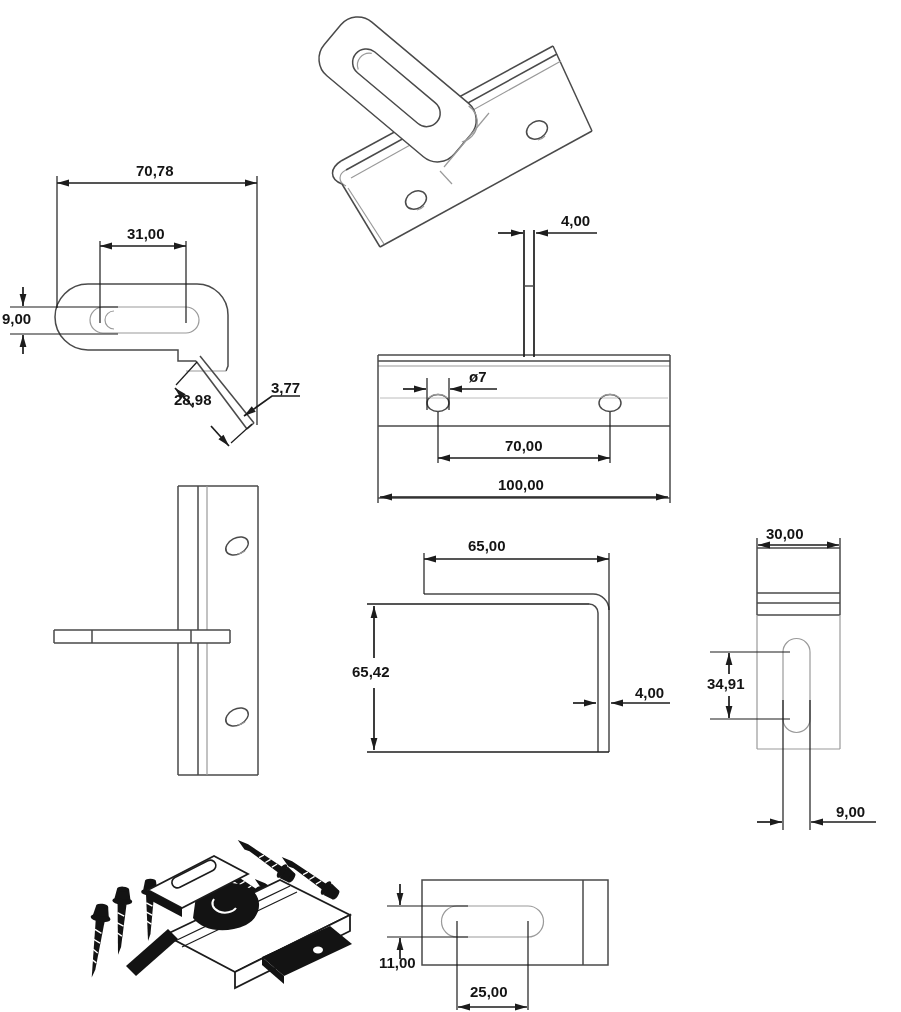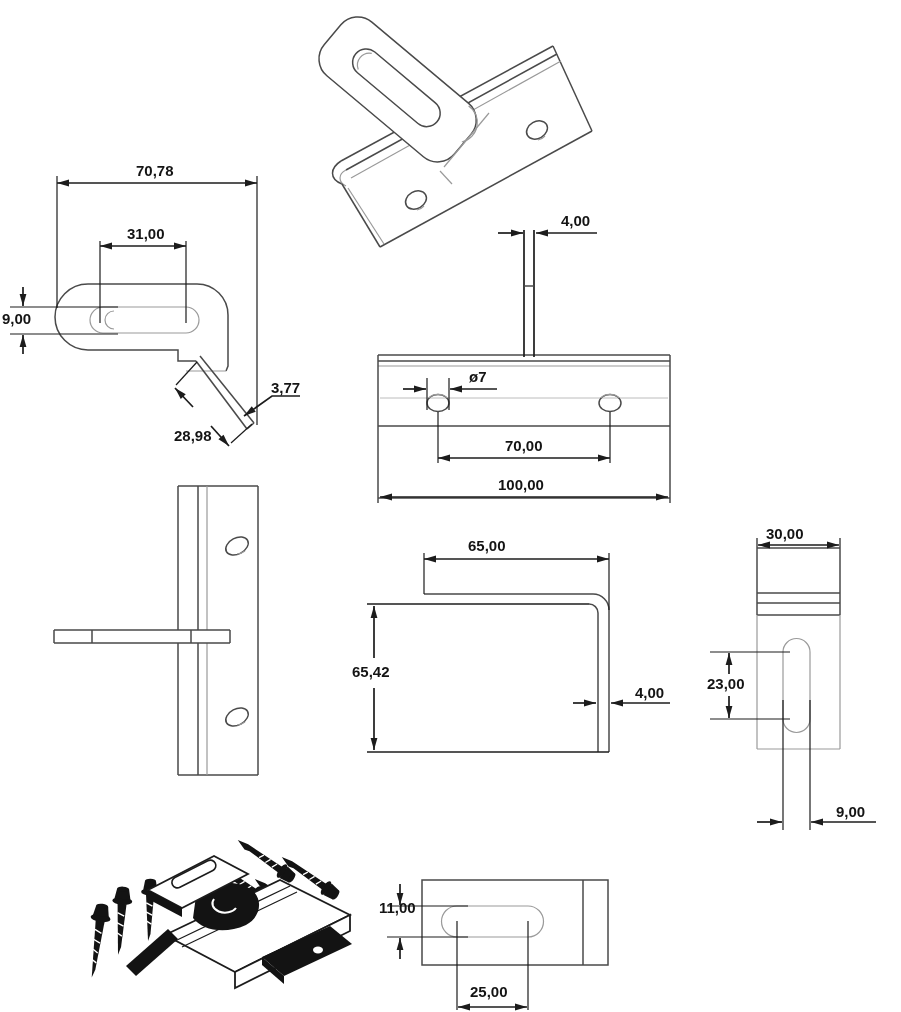--- a/index.html
+++ b/index.html
@@ -294,32 +294,32 @@
       <g transform="translate(170,880) rotate(-27)">
         <rect x="0" y="0" width="48" height="11" rx="5.5" fill="#ffffff" stroke="#1c1c1c" stroke-width="1.6"></rect>
       </g>
     </g>
   </g>
 </svg>
 
 <span class="dim" style="left:136px;top:163px">70,78</span>
 <span class="dim" style="left:127px;top:226px">31,00</span>
 <span class="dim" style="left:2px;top:311px">9,00</span>
-<span class="dim" style="left:174px;top:428px">28,98</span>
+<span class="dim" style="left:174px;top:392px">28,98</span>
 <span class="dim" style="left:271px;top:380px">3,77</span>
 
 <span class="dim" style="left:561px;top:213px">4,00</span>
 <span class="dim" style="left:469px;top:369px">ø7</span>
 <span class="dim" style="left:505px;top:438px">70,00</span>
 <span class="dim" style="left:498px;top:477px">100,00</span>
 
 <span class="dim" style="left:468px;top:538px">65,00</span>
 <span class="dim" style="left:352px;top:664px">65,42</span>
 <span class="dim" style="left:635px;top:685px">4,00</span>
 
 <span class="dim" style="left:766px;top:526px">30,00</span>
-<span class="dim" style="left:707px;top:676px">23,00</span>
+<span class="dim" style="left:707px;top:676px">34,91</span>
 <span class="dim" style="left:836px;top:804px">9,00</span>
 
-<span class="dim" style="left:379px;top:900px">11,00</span>
+<span class="dim" style="left:379px;top:955px">11,00</span>
 <span class="dim" style="left:470px;top:984px">25,00</span>
 
 </div>
 
 </body></html>

